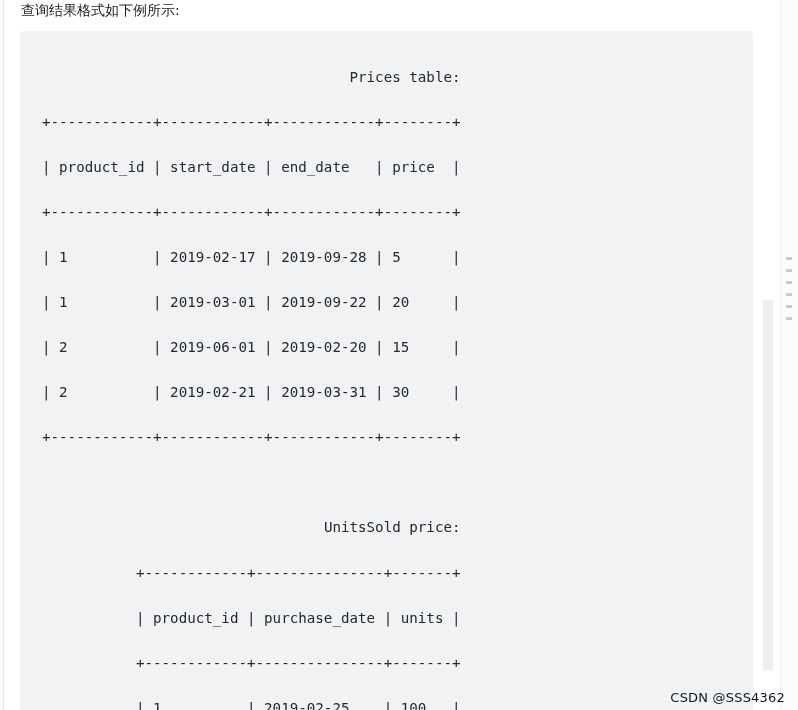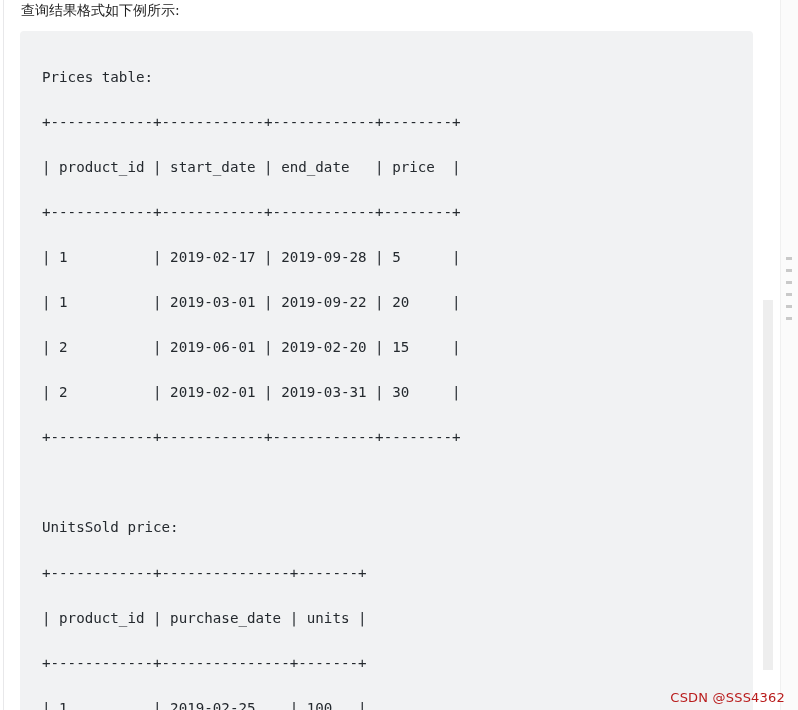--- a/index.html
+++ b/index.html
@@ -64,21 +64,21 @@
     top: 12px;
     font-family: "DejaVu Sans Mono", "Liberation Mono", monospace;
     font-size: 14.2px;
     line-height: 22.55px;
     color: #24292e;
     white-space: pre;
     letter-spacing: 0px;
     tab-size: 4;
   }
   .code .blank { display: block; height: 22.55px; }
-  .code .line  { display: block; height: 22.55px; }
+  .code .line  { display: block; height: 22.55px; text-align: right; }
 
   
   .gutter {
     position: absolute;
     right: 0;
     top: 0;
     width: 18px;
     height: 710px;
     background: #fbfbfb;
     border-left: 1px solid #f0f0f0;
@@ -114,21 +114,21 @@
     margin-bottom: 9px;
     background: #c9c9c9;
   }
 
   .watermark {
     position: absolute;
     right: 13px;
     bottom: 5px;
     font-family: "DejaVu Sans", "Liberation Sans", sans-serif;
     font-size: 13px;
-    color: #b91c1c;
+    color: #0f172a;
     letter-spacing: 0.2px;
     white-space: pre;
   }
 </style>
 </head>
 <body>
 
 <div class="left-rule"></div>
 
 <div class="article">
@@ -137,21 +137,21 @@
 
   <div class="codeblock">
     <div class="code">
 <span class="line">Prices table:</span>
 <span class="line">+------------+------------+------------+--------+</span>
 <span class="line">| product_id | start_date | end_date   | price  |</span>
 <span class="line">+------------+------------+------------+--------+</span>
 <span class="line">| 1          | 2019-02-17 | 2019-09-28 | 5      |</span>
 <span class="line">| 1          | 2019-03-01 | 2019-09-22 | 20     |</span>
 <span class="line">| 2          | 2019-06-01 | 2019-02-20 | 15     |</span>
-<span class="line">| 2          | 2019-02-01 | 2019-03-31 | 30     |</span>
+<span class="line">| 2          | 2019-02-21 | 2019-03-31 | 30     |</span>
 <span class="line">+------------+------------+------------+--------+</span>
 <span class="blank"></span>
 <span class="line">UnitsSold price:</span>
 <span class="line">+------------+---------------+-------+</span>
 <span class="line">| product_id | purchase_date | units |</span>
 <span class="line">+------------+---------------+-------+</span>
 <span class="line">| 1          | 2019-02-25    | 100   |</span>
 
 
 

